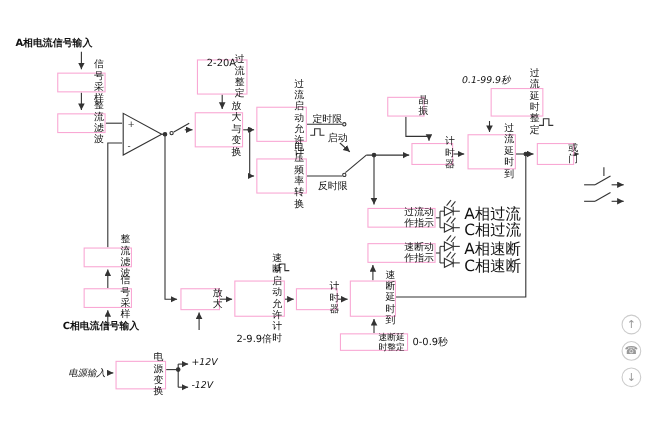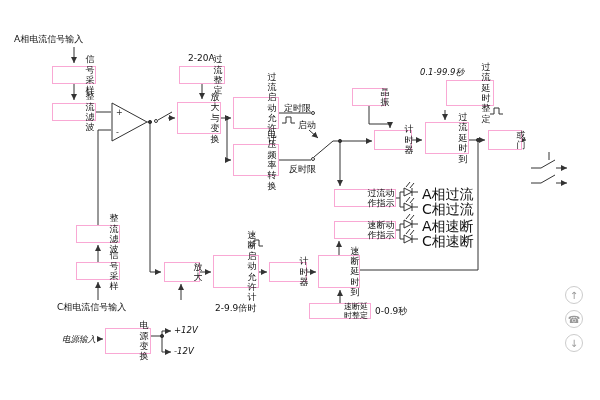--- a/index.html
+++ b/index.html
@@ -4,21 +4,21 @@
 <style>
   * { margin:0; padding:0; box-sizing:border-box; }
   body { font-family:"DejaVu Sans", sans-serif; background:#fafafa; }
   #stage { position:relative; width:600px; height:400px; background:#ffffff; overflow:hidden; }
   svg.wires { position:absolute; left:0; top:0; }
   .box { position:absolute; border:1px solid #f9a8d4; background:#fff; color:#111;
          display:flex; align-items:center; justify-content:center; text-align:center;
          font-size:9px; line-height:1.15; white-space:pre-line; z-index:2;padding-left:32px; }
   .box.small { font-size:8px; }
   .lbl { position:absolute; font-size:9px; color:#111; white-space:nowrap; z-index:2; }
-  .lbl.bold { font-weight:normal; }
+  .lbl.bold { font-weight:bold; }
   .lbl.tiny { font-size:8.5px;font-style:italic; }
   .led-label { position:absolute; font-size:14px; color:#111; z-index:2; }
   .fab { position:absolute; width:18px; height:18px; border-radius:50%;
          border:1px solid #ccc; background:#fff; color:#999; font-size:10px;
          display:flex; align-items:center; justify-content:center; cursor:pointer; z-index:3; }
 </style>
 </head>
 <body>
 
 <div id="stage">
@@ -149,21 +149,21 @@
       <line x1="162" y1="352" x2="171" y2="352" marker-end="url(#arr)"></line>
 
       <path d="M282,123 h4 v-6 h5 v6 h4"></path>
       <path d="M490,114 h4 v-6 h5 v6 h4"></path>
       <path d="M250,246 h4 v-6 h5 v6 h4"></path>
     </g>
   </svg>
 
   <div class="box" style="left:52px;top:66px;width:44px;height:18px">信号采样</div>
   <div class="box" style="left:52px;top:103px;width:44px;height:18px">整流滤波</div>
-  <div class="box" style="left:179px;top:66px;width:46px;height:18px">过流整定</div>
+  <div class="box" style="left:179px;top:54px;width:46px;height:32px">过流整定</div>
   <div class="box" style="left:177px;top:102px;width:44px;height:32px">放大与
 变换</div>
   <div class="box" style="left:233px;top:97px;width:46px;height:32px">过流启动
 允许计时</div>
   <div class="box" style="left:233px;top:144px;width:46px;height:32px">电压频率
 转换</div>
   <div class="box" style="left:352px;top:88px;width:34px;height:18px">晶振</div>
   <div class="box" style="left:446px;top:80px;width:48px;height:26px">过流延
 时整定</div>
   <div class="box" style="left:374px;top:130px;width:38px;height:20px">计时器</div>
@@ -182,21 +182,21 @@
 延时到</div>
   <div class="box" style="left:105px;top:328px;width:46px;height:26px">电源变换</div>
   <div class="box small" style="left:309px;top:303px;width:62px;height:16px">速断延时整定</div>
 
   <div class="lbl bold" style="left:14px;top:33px">A相电流信号输入</div>
   <div class="lbl" style="left:188px;top:53px">2-20A</div>
   <div class="lbl tiny" style="left:420px;top:67px">0.1-99.9秒</div>
   <div class="lbl" style="left:284px;top:102px">定时限</div>
   <div class="lbl" style="left:298px;top:119px">启动</div>
   <div class="lbl" style="left:289px;top:163px">反时限</div>
-  <div class="lbl bold" style="left:57px;top:301px">C相电流信号输入</div>
+  <div class="lbl bold" style="left:57px;top:290px">C相电流信号输入</div>
   <div class="lbl" style="left:215px;top:302px">2-9.9倍</div>
   <div class="lbl" style="left:375px;top:305px">0-0.9秒</div>
   <div class="lbl tiny" style="left:62px;top:334px">电源输入</div>
   <div class="lbl tiny" style="left:174px;top:325px">+12V</div>
   <div class="lbl tiny" style="left:174px;top:346px">-12V</div>
 
   <div class="led-label" style="left:422px;top:186px">A相过流</div>
   <div class="led-label" style="left:422px;top:201px">C相过流</div>
   <div class="led-label" style="left:422px;top:218px">A相速断</div>
   <div class="led-label" style="left:422px;top:233px">C相速断</div>

